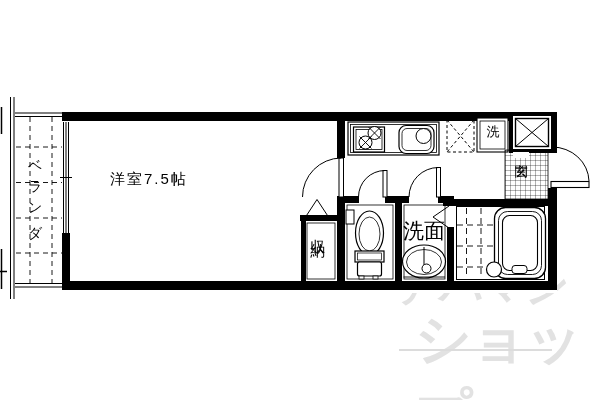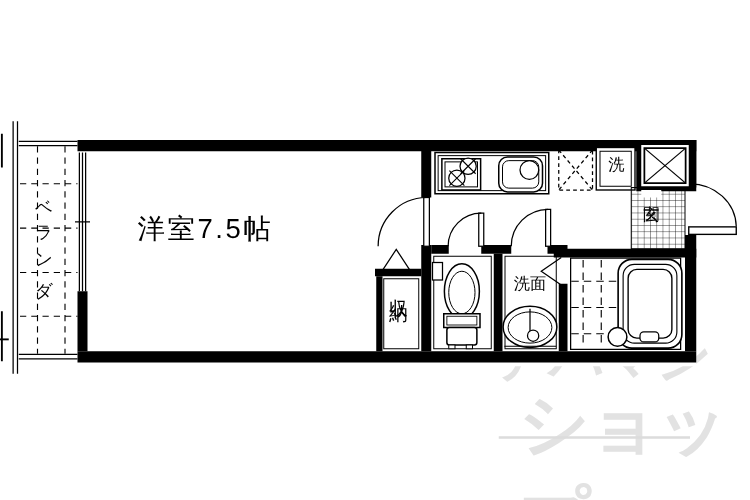--- a/index.html
+++ b/index.html
@@ -1,23 +1,23 @@
 <!DOCTYPE html>
 <html><head>
 <meta charset="utf-8">
 <style>
   html,body{margin:0;padding:0;background:#fff;}
   #stage{position:relative;width:600px;height:400px;background:#fff;overflow:hidden;
          font-family:"Liberation Sans","DejaVu Sans",sans-serif;}
   .lbl{position:absolute;color:#000;z-index:3;white-space:nowrap;line-height:1.05;}
   .vert{writing-mode:vertical-rl;text-orientation:upright;}
-  #main-room-label{left:110px;top:171px;font-size:22px;letter-spacing:2px;}
+  #main-room-label{left:110px;top:171px;font-size:15px;letter-spacing:2px;}
   #balcony-label{left:28px;top:149px;font-size:14px;letter-spacing:6px;}
   #closet-label{left:310px;top:227px;font-size:15px;letter-spacing:4px;}
-  #washroom-label{left:401px;top:220px;width:46px;text-align:center;font-size:13px;}
+  #washroom-label{left:401px;top:220px;width:46px;text-align:center;font-size:21px;}
   #laundry-label{left:478px;top:125px;width:30px;text-align:center;font-size:13px;}
   #entrance-label{left:513px;top:152px;font-size:13px;letter-spacing:2px;background:#fff;padding:1px 1px;}
   .wm{position:absolute;z-index:0;font-weight:bold;color:#e2e2e2;letter-spacing:-2px;}
   #wm1{left:396px;top:257px;font-size:44px;}
   #wm2{left:415px;top:302px;font-size:56px;}
   #wm-underline{position:absolute;z-index:0;left:399px;top:349px;width:153px;height:2px;background:#dcdcdc;}
   svg{position:absolute;left:0;top:0;z-index:1;}
 </style>
 </head>
 <body>

